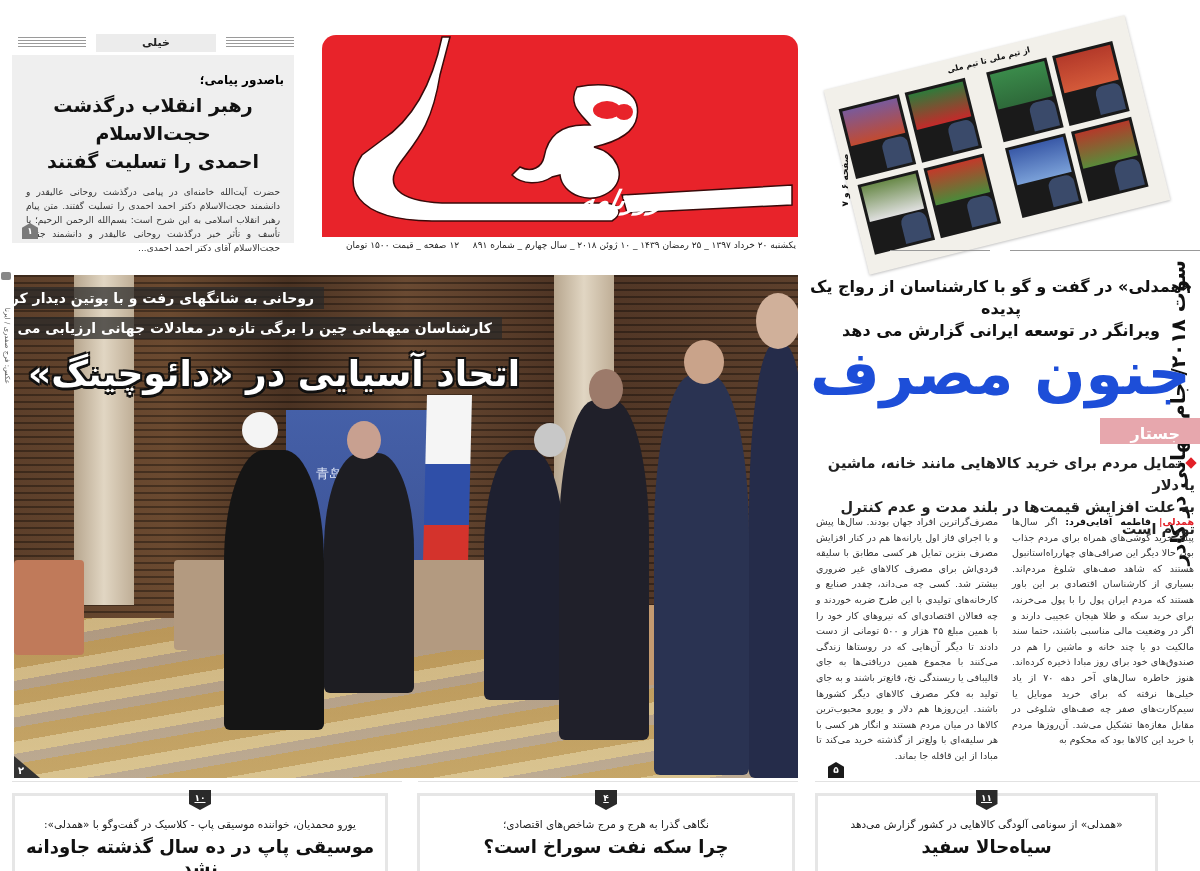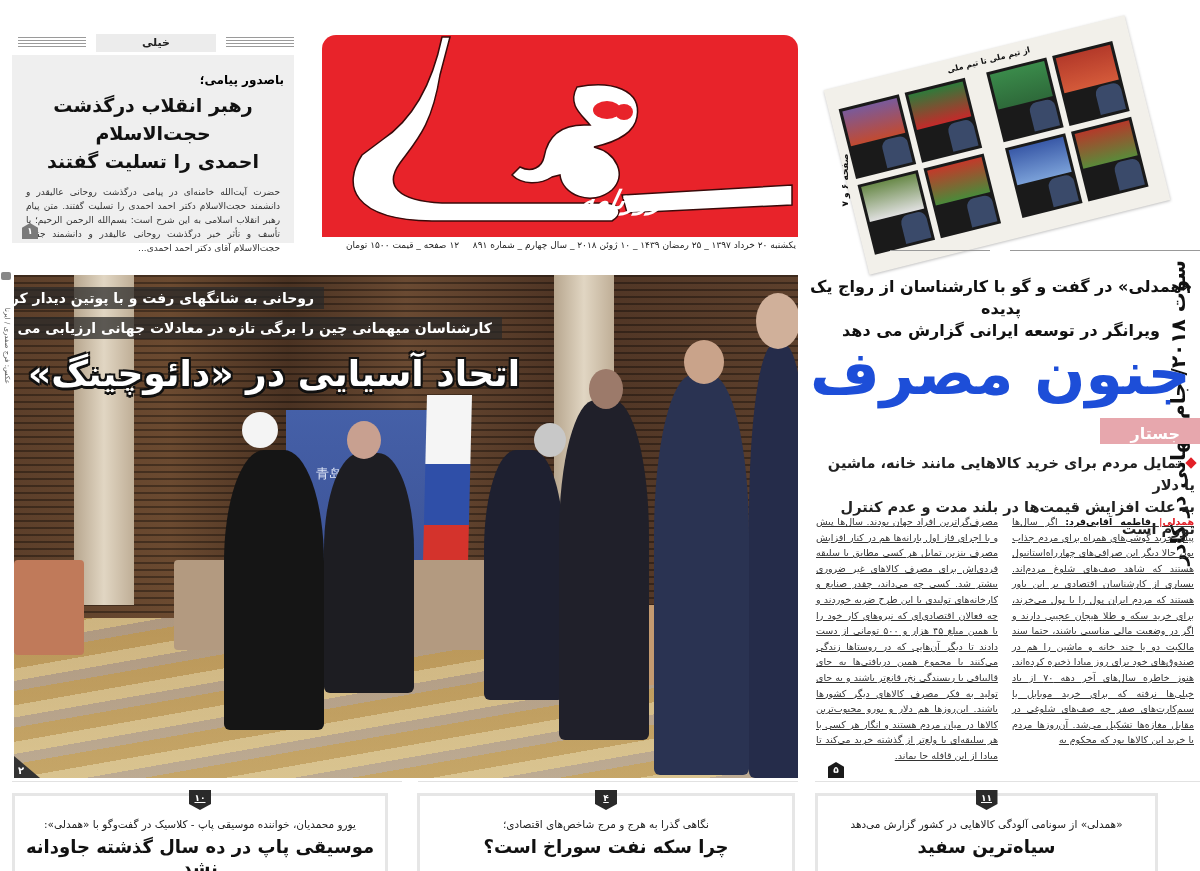--- a/index.html
+++ b/index.html
@@ -82,21 +82,21 @@
   .lead-kicker { position: absolute; left: 810px; top: 276px; width: 382px; text-align: center;
     font: bold 16px "DejaVu Sans", sans-serif; line-height: 22px; color: #111; }
   .lead-title { position: absolute; left: 810px; top: 335px; width: 382px; text-align: left;
     font: bold 60px "DejaVu Sans", sans-serif; line-height: 76px; color: #1d4ed8; letter-spacing: -1px; }
   .lead-ribbon { position: absolute; left: 1100px; top: 418px; width: 100px; height: 26px; background: #e7a7ad; }
   .lead-ribbon span { position: absolute; right: 20px; top: 6px; font: bold 16px "DejaVu Sans", sans-serif; color: #fff; }
   .lead-deck { position: absolute; left: 815px; top: 452px; width: 380px; text-align: right;
     font: bold 14.5px "DejaVu Sans", sans-serif; line-height: 22px; color: #222; }
   .lead-deck .dot { display: inline-block; width: 8px; height: 8px; background: #e21f27; transform: rotate(45deg); margin-left: 5px; vertical-align: 1px; }
   .lead-col { position: absolute; top: 514px; width: 182px; font: 9.5px "DejaVu Sans", sans-serif; line-height: 15.6px;
-    text-align: justify; color: #333; text-decoration: underline; }
+    text-align: justify; color: #333; }
   .lead-col.right { left: 1012px; }
   .lead-col.left { left: 816px; }
   .lead-col .brand { color: #e21f27; font-weight: bold; }
   .lead-col .author { font-weight: bold; color: #111; }
 
   
   .teaser { position: absolute; top: 793px; height: 78px; border: 3px solid #e6e6e6; border-bottom: none; background: #fff; }
   .teaser .num { position: absolute; left: 50%; top: -6px; width: 22px; height: 20px; margin-left: -11px; background: #2a2a2a; color: #fff;
     font: bold 9px "DejaVu Sans", sans-serif; text-align: center; line-height: 17px;
     clip-path: polygon(0 0, 100% 0, 100% 70%, 50% 100%, 0 70%); text-decoration: underline; }
@@ -256,14 +256,14 @@
   <div class="ttl">موسیقی پاپ در ده سال گذشته جاودانه نشد</div>
 </div>
 <div class="teaser" style="left:417px; width:378px;">
   <div class="num">۴</div>
   <div class="kick">نگاهی گذرا به هرج و مرج شاخص‌های اقتصادی؛</div>
   <div class="ttl">چرا سکه نفت سوراخ است؟</div>
 </div>
 <div class="teaser" style="left:815px; width:343px;">
   <div class="num">۱۱</div>
   <div class="kick">«همدلی» از سونامی آلودگی کالاهایی در کشور گزارش می‌دهد</div>
-  <div class="ttl">سیاه‌ترین سفید</div>
+  <div class="ttl">سیاه‌حالا سفید</div>
 </div>
 
 </body></html>

